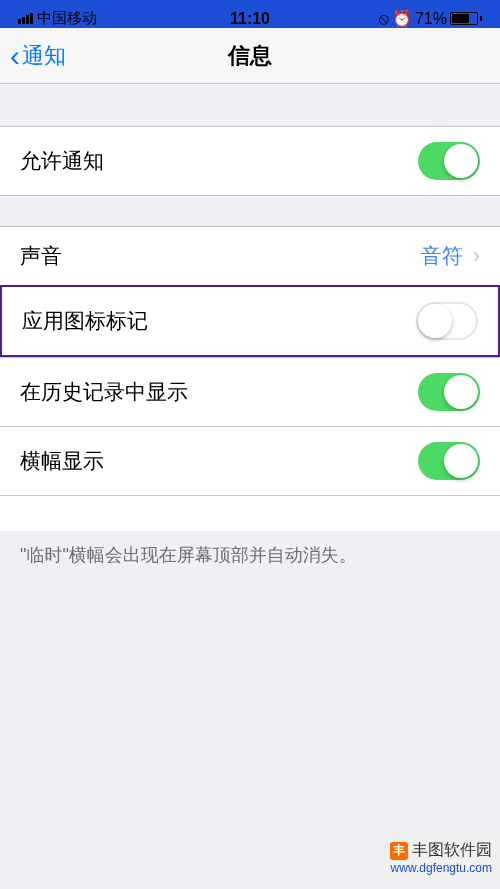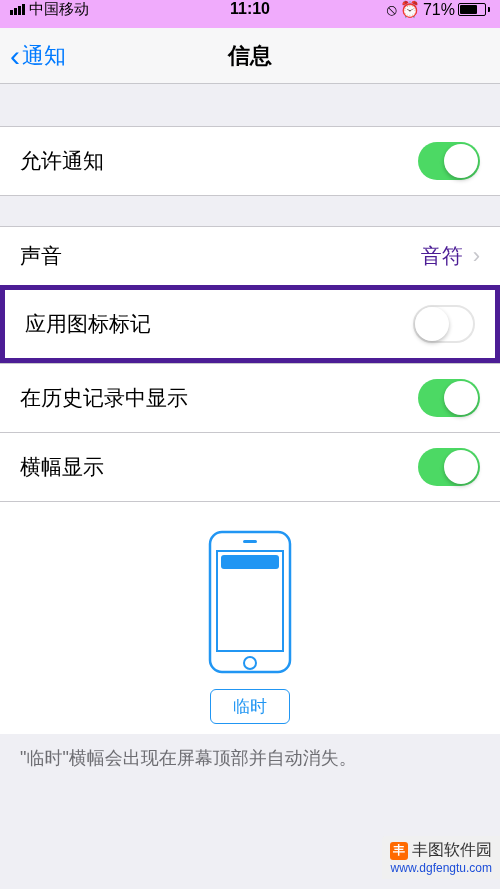--- a/index.html
+++ b/index.html
@@ -8,24 +8,24 @@
       height: 889px;
       background: #efeff4;
       font-family: -apple-system, "Helvetica Neue", sans-serif;
       overflow: hidden;
       position: relative;
     }
     .status-bar {
       height: 28px;
       display: flex;
       justify-content: space-between;
-      align-items: flex-start;
-      padding: 0 10px;
+      align-items: flex-end;
+      padding: 0 18px;
       font-size: 16px;
-      background: #f0abfc;
+      background: #1d4ed8;
     }
     .status-left { display: flex; align-items: center; gap: 4px; }
     .status-right { display: flex; align-items: center; gap: 3px; }
     .signal { display: flex; gap: 1px; align-items: flex-end; }
     .signal span { width: 3px; background: #000; }
     .signal span:nth-child(1) { height: 5px; }
     .signal span:nth-child(2) { height: 7px; }
     .signal span:nth-child(3) { height: 9px; }
     .signal span:nth-child(4) { height: 11px; }
     .carrier { font-size: 15px; }
@@ -54,36 +54,36 @@
       min-height: 60px;
       display: flex;
       align-items: center;
       padding: 15px 20px;
       font-size: 21px;
       border-top: 1px solid #c8c7cc;
       border-bottom: 1px solid #c8c7cc;
     }
     .cell + .cell { border-top: none; }
     .cell-label { flex: 1; color: #000; }
-    .cell-value { color: #4c1d95; font-size: 21px; margin-right: 10px; }
+    .cell-value { color: #3b82f6; font-size: 21px; margin-right: 10px; }
     .chevron { color: #c7c7cc; font-size: 22px; }
     .switch {
       width: 62px; height: 38px; border-radius: 19px; position: relative;
       transition: background .2s;
     }
     .switch.on { background: #4cd964; }
     .switch.off { background: #fff; border: 2px solid #e5e5e5; }
     .switch-knob {
       width: 34px; height: 34px; border-radius: 50%; background: #fff;
       position: absolute; top: 2px; box-shadow: 0 2px 4px rgba(0,0,0,0.25);
     }
     .switch.on .switch-knob { right: 2px; }
     .switch.off .switch-knob { left: 0px; top: 0px; }
     .highlight-box {
-      border: 5px solid #4c1d95;
+      border: 2px solid #4c1d95;
       margin-top: -1px;
     }
     .section-header { font-size: 17px; color: #6d6d72; padding: 35px 20px 10px; }
     .banner-row {
       background: #fff;
       display: flex;
       justify-content: space-around;
       padding: 25px 40px 10px;
     }
     .phone-illus { display: flex; flex-direction: column; align-items: center; gap: 12px; }
@@ -173,30 +173,20 @@
       </div>
   </div>
   <div class="cell">
     <span class="cell-label">横幅显示</span>
     <div class="switch on">
         <div class="switch-knob"></div>
       </div>
   </div>
 
   <div class="banner-row">
-    <div class="phone-illus">
-      <svg class="phone-svg" viewBox="0 0 90 150">
-        <rect x="5" y="5" width="80" height="140" rx="12" fill="none" stroke="#2196f3" stroke-width="2.5"></rect>
-        <rect x="12" y="24" width="66" height="100" fill="none" stroke="#2196f3" stroke-width="2"></rect>
-        <circle cx="45" cy="136" r="6" fill="none" stroke="#2196f3" stroke-width="2"></circle>
-        <rect x="38" y="13" width="14" height="3" rx="1.5" fill="#2196f3"></rect>
-        <rect x="16" y="28" width="58" height="14" rx="3" fill="#2196f3"></rect>
-      </svg>
-      <div class="banner-label-btn">临时</div>
-    </div>
   </div>
 
   <div class="footer-text">"临时"横幅会出现在屏幕顶部并自动消失。</div>
 
 </div>
 
 <div class="watermark">
   <div class="watermark-top">
     <div class="wm-icon">丰</div>
     <span>丰图软件园</span>

